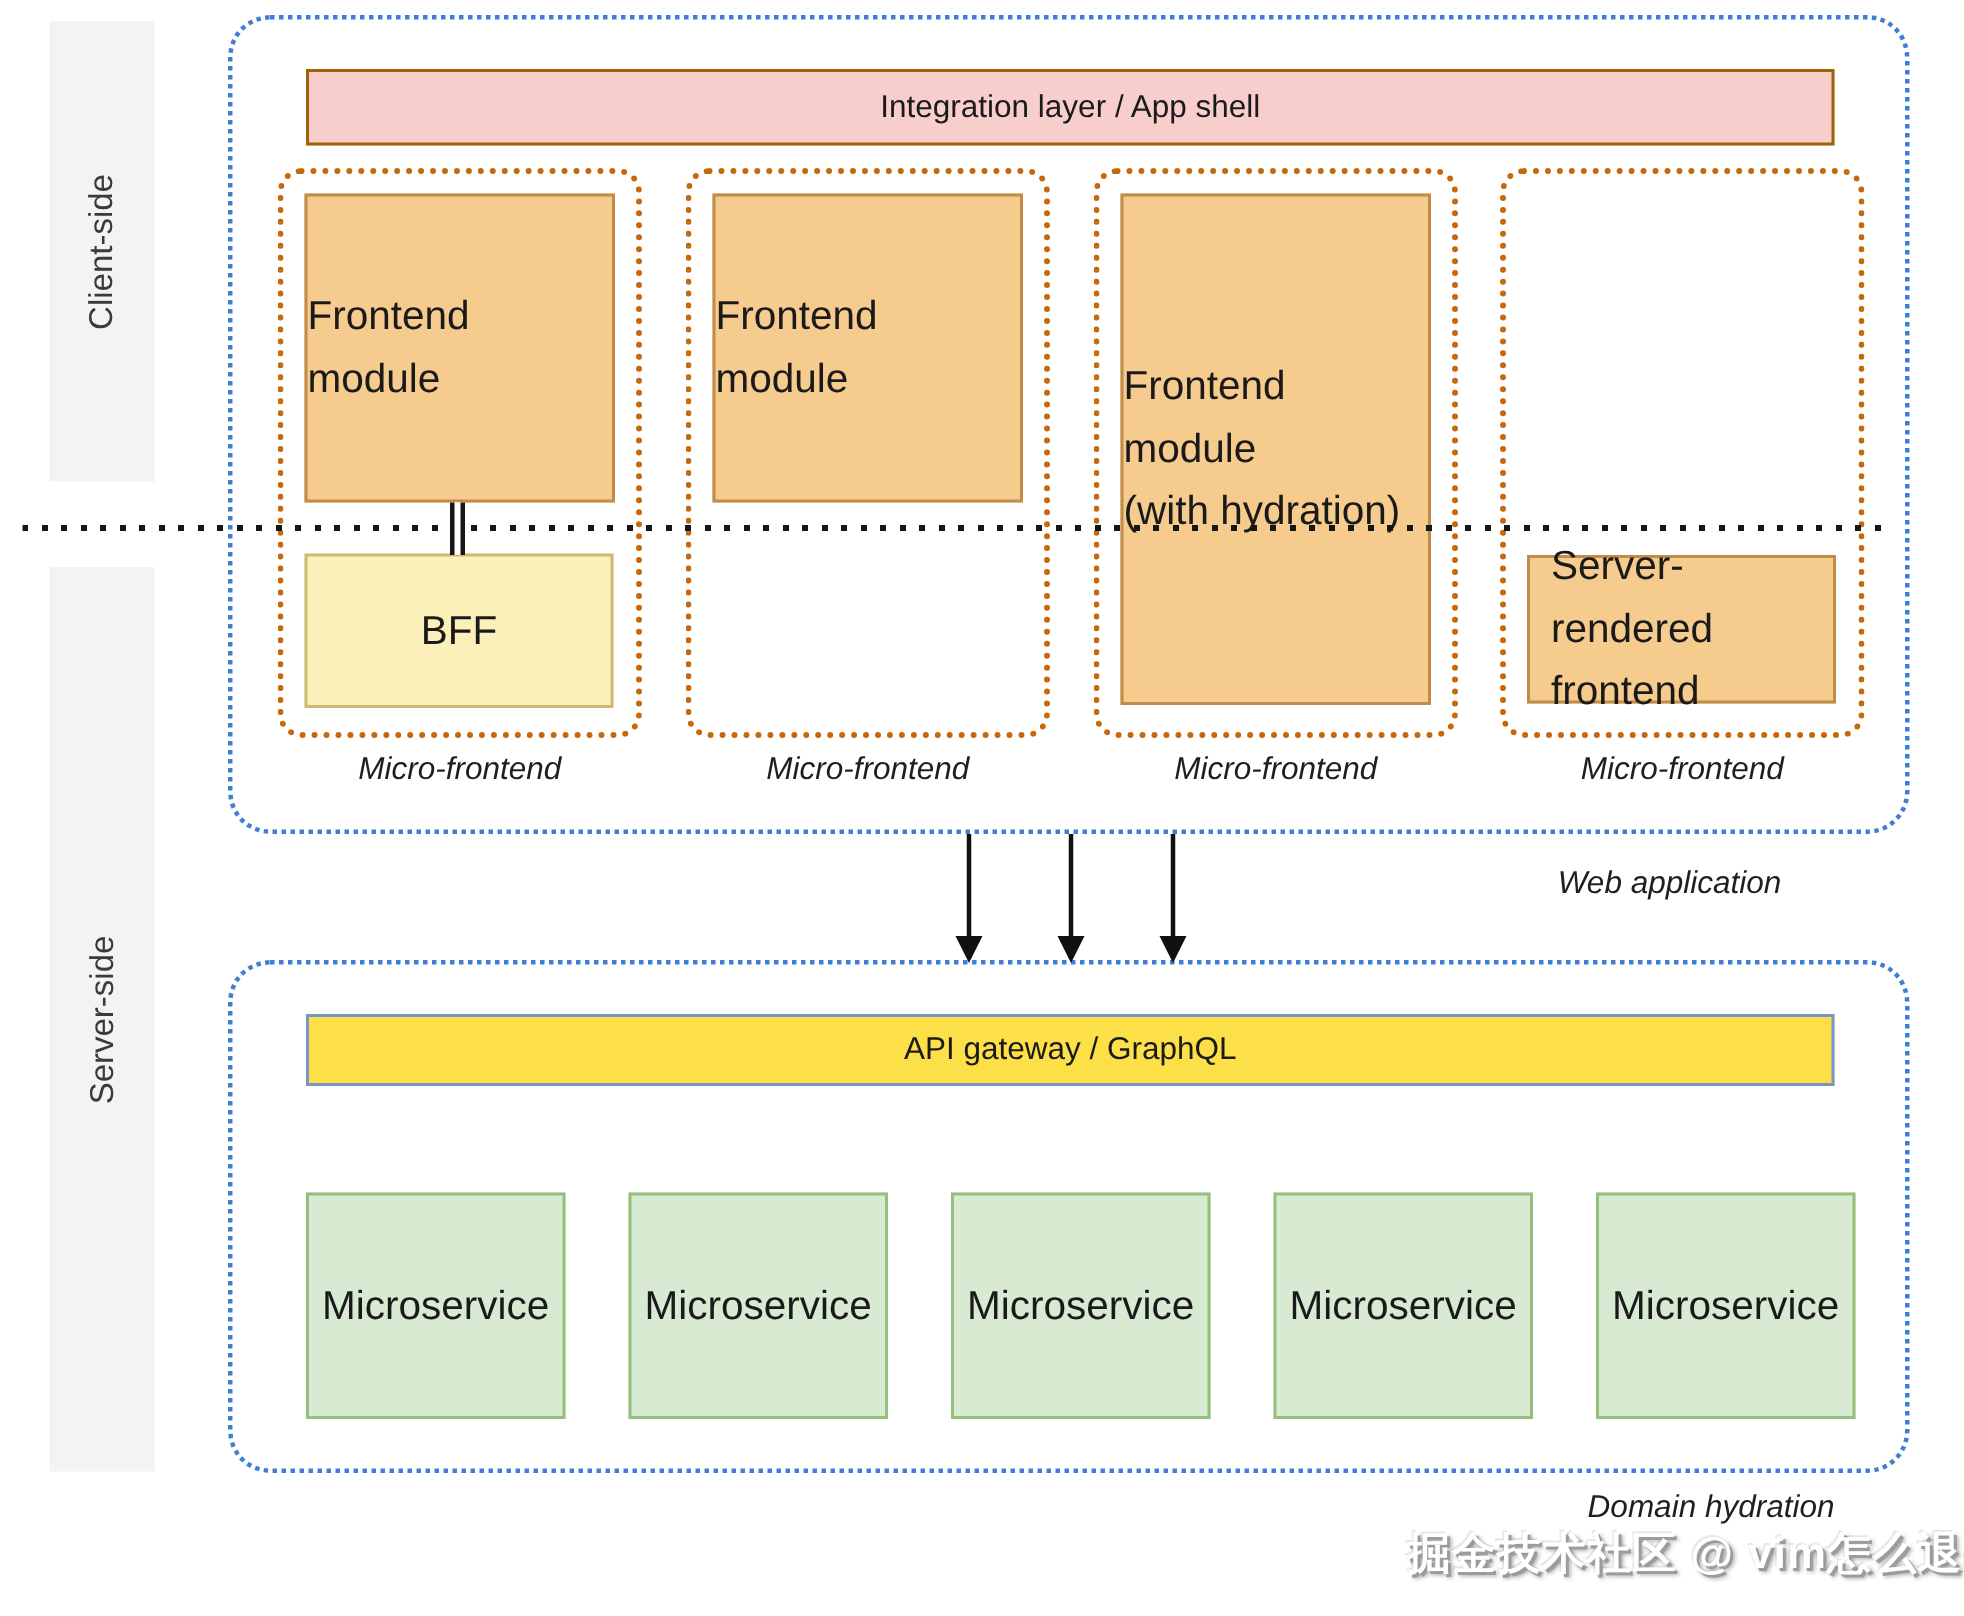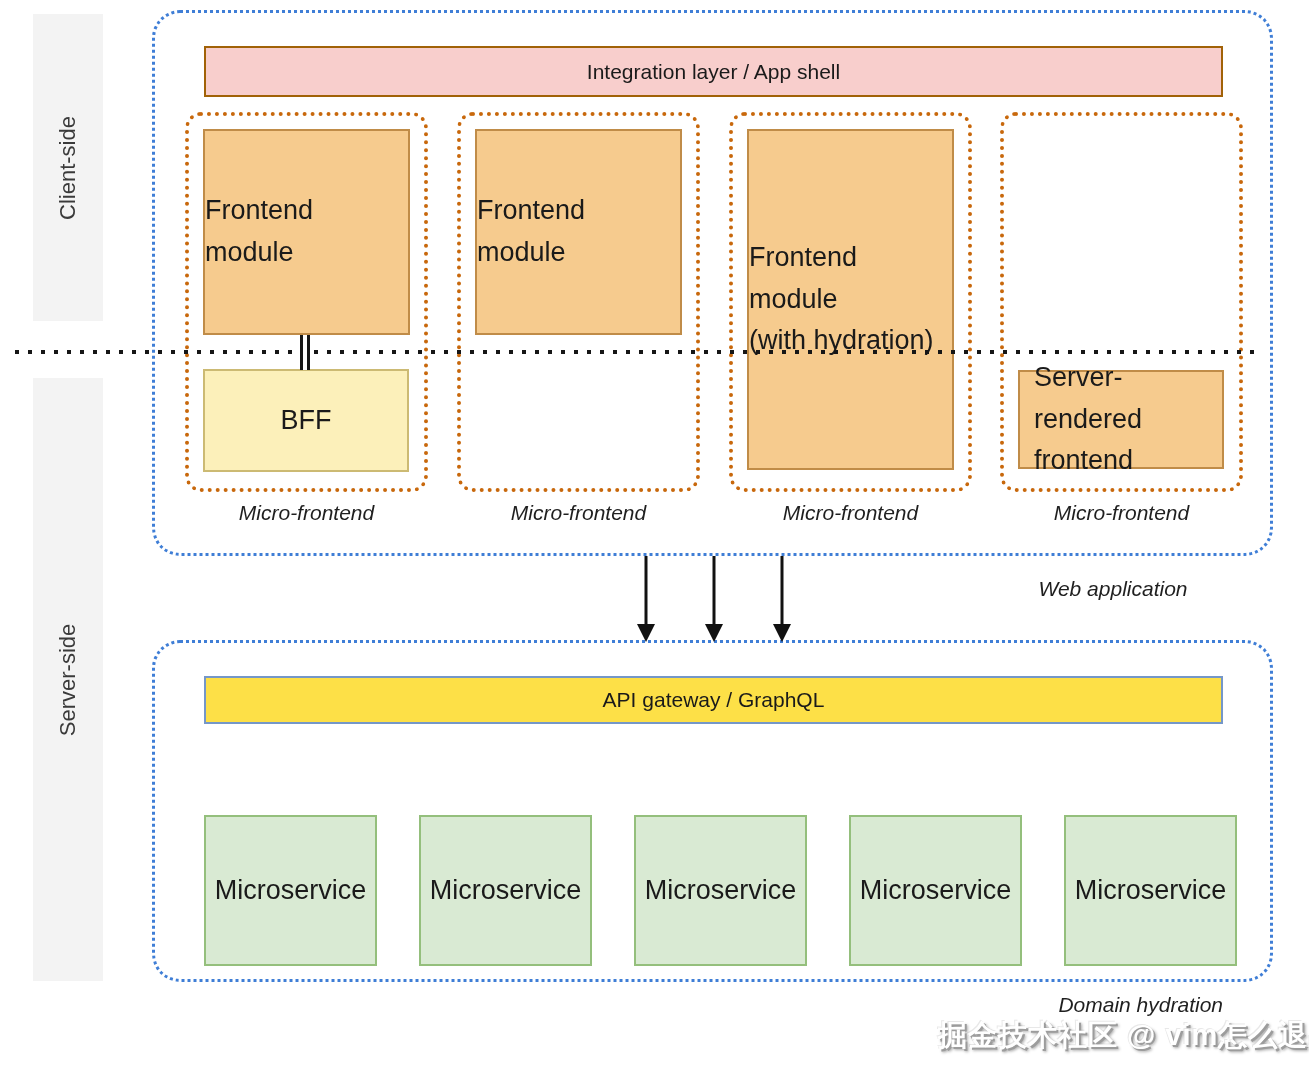--- a/index.html
+++ b/index.html
@@ -108,21 +108,21 @@
   .webapp-caption { left: 1003px; top: 565px; width: 220px; text-align: center; margin-top: 12px; }
   .domain-caption { left: 1003px; top: 993px; width: 220px; text-align: right; }
 
   
   .arrow { top: 556px; width: 20px; height: 86px; z-index: 2; }
   .arrow-1 { left: 636px; }
   .arrow-2 { left: 704px; }
   .arrow-3 { left: 772px; }
 
   
-  .ms-box { top: 795px; width: 173px; height: 151px; margin-top: 20px; }
+  .ms-box { top: 795px; width: 173px; height: 151px; }
   .ms-1 { left: 204px; }
   .ms-2 { left: 419px; }
   .ms-3 { left: 634px; }
   .ms-4 { left: 849px; }
   .ms-5 { left: 1064px; }
 
   
   .watermark {
     left: 938px; top: 1016px; width: 370px;
     font-size: 29px; font-weight: 600; letter-spacing: 1px;

